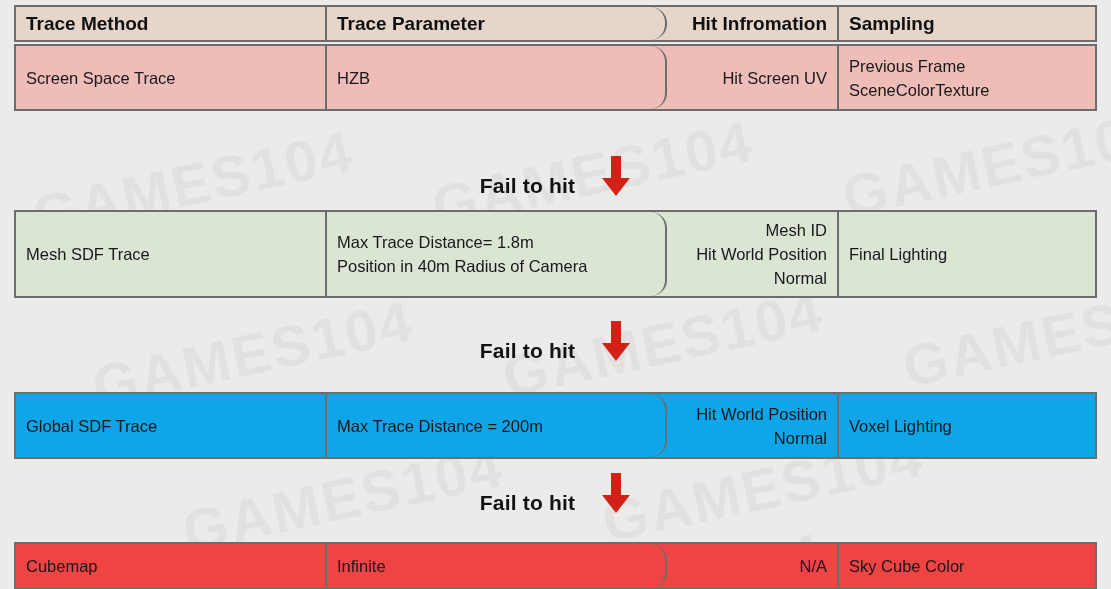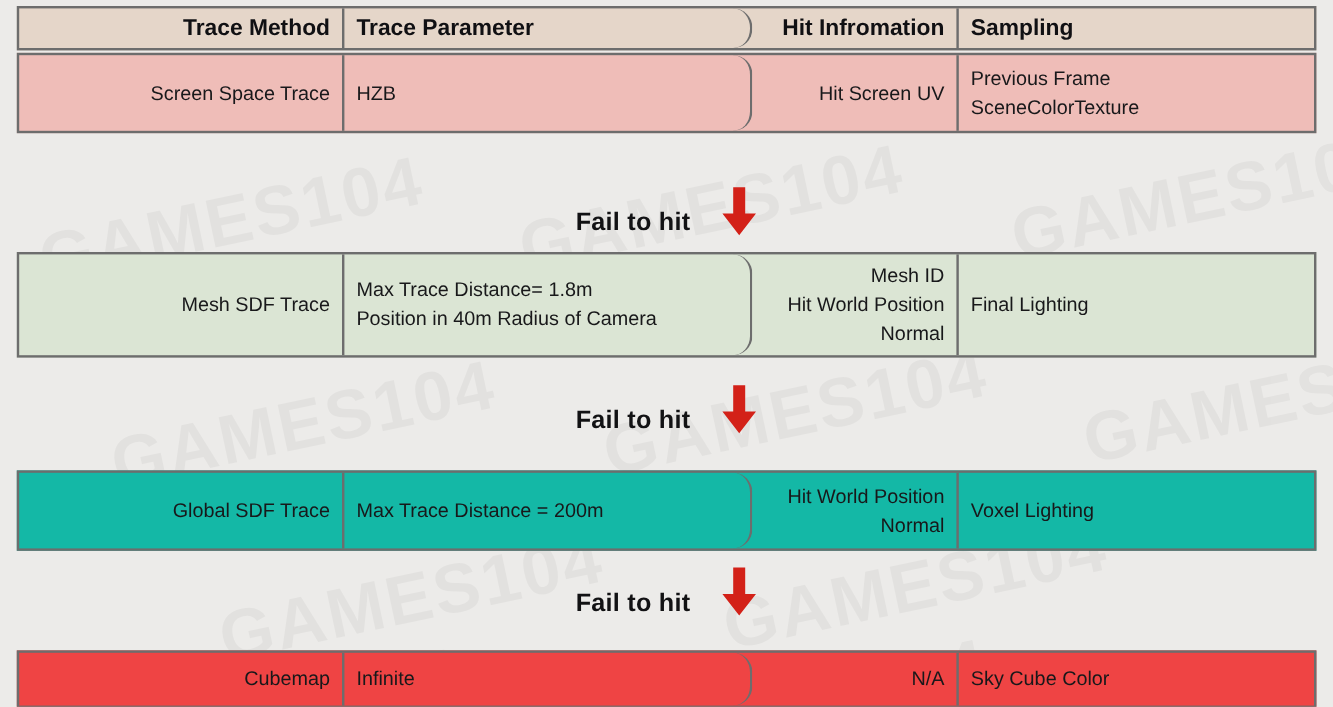--- a/index.html
+++ b/index.html
@@ -67,21 +67,21 @@
     border-right: 2px solid #6d6d6d;
     padding: 0 10px;
     display: flex;
     flex-direction: column;
     justify-content: center;
     overflow: hidden;
   }
   .cell:last-child { border-right: none; }
 
   
-  .c1 { width: 271px; text-align: right; }
+  .c1 { width: 311px; }
   .c2 { width: 340px; border-radius: 16px; }
   .c3 { width: 172px; align-items: flex-end; }
   .c4 { flex: 1 1 auto; }
 
   .line {
     display: block;
     color: #18181a;
     font-size: 16.5px;
     line-height: 24px;
     white-space: nowrap;
@@ -97,21 +97,21 @@
   .band.header .line {
     font-weight: 700;
     font-size: 19px;
     line-height: 22px;
     color: #101013;
   }
 
   
   .band.row-pink   { top: 44px;  height: 67px;  background: #efbdb8; }
   .band.row-green  { top: 210px; height: 88px;  background: #dbe5d4; }
-  .band.row-blue   { top: 392px; height: 67px;  background: #14b8a6; }
+  .band.row-blue   { top: 392px; height: 67px;  background: #0ea5e9; }
   .band.row-cube   { top: 542px; height: 48px;  background: #ef4444; }
 
   
   .connector {
     position: absolute;
     left: 0;
     width: 1111px;
     height: 52px;
     display: flex;
     align-items: flex-end;

